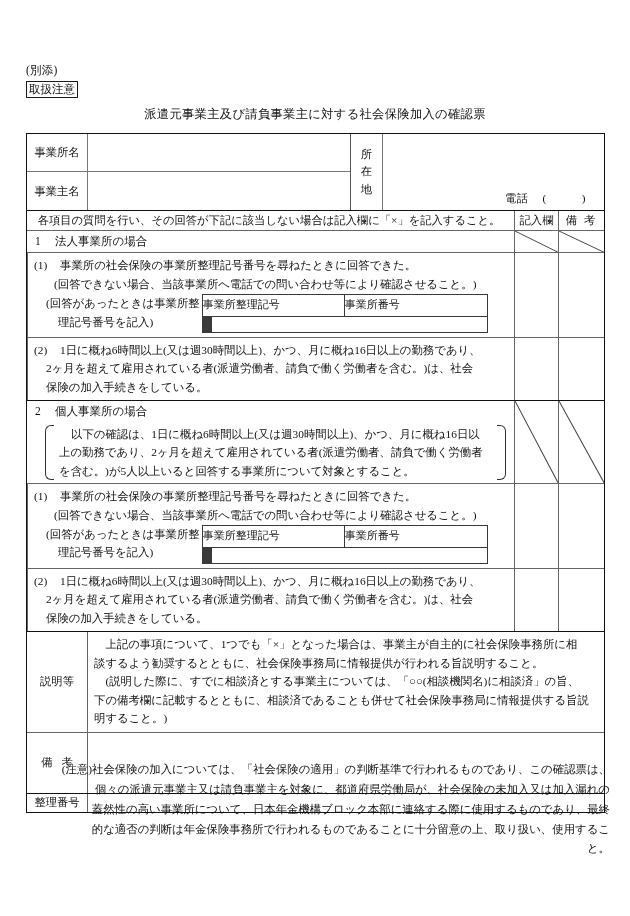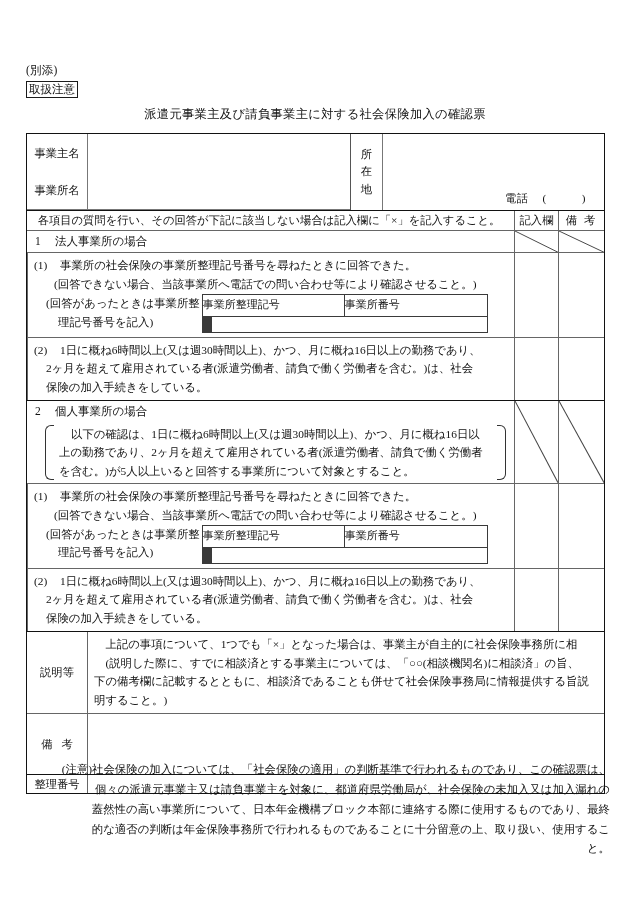--- a/index.html
+++ b/index.html
@@ -303,26 +303,26 @@
   <div class="attach-label">(別添)</div>
 
   <div class="handling-box">取扱注意</div>
 
   <div class="doc-title">派遣元事業主及び請負事業主に対する社会保険加入の確認票</div>
 
   <div class="frame">
 
     <div class="hdr-block">
       <div class="hdr-left">
+        <div class="namerow first">
+          <div class="name-label">事業所名</div>
+          <div class="name-field"></div>
+        </div>
         <div class="namerow">
           <div class="name-label">事業主名</div>
-          <div class="name-field"></div>
-        </div>
-        <div class="namerow first">
-          <div class="name-label">事業所名</div>
           <div class="name-field"></div>
         </div>
       </div>
       <div class="addr-label">
         <span>所</span>
         <span>在</span>
         <span>地</span>
       </div>
       <div class="addr-field">
         <div class="tel-line">
@@ -487,20 +487,21 @@
         </div>
       </div>
       <div class="qans"></div>
       <div class="qnote"></div>
     </div>
 
     <div class="wide-row">
       <div class="wide-label">説明等</div>
       <div class="wide-body">
         <span class="ln">　上記の事項について、1つでも「×」となった場合は、事業主が自主的に社会保険事務所に相</span>
+        <span class="ln">談するよう勧奨するとともに、社会保険事務局に情報提供が行われる旨説明すること。</span>
         <span class="ln">　(説明した際に、すでに相談済とする事業主については、「○○(相談機関名)に相談済」の旨、</span>
         <span class="ln">下の備考欄に記載するとともに、相談済であることも併せて社会保険事務局に情報提供する旨説</span>
         <span class="ln">明すること。)</span>
       </div>
     </div>
 
     <div class="wide-row thin-top">
       <div class="wide-label spaced">備 考</div>
       <div class="wide-body empty"></div>
     </div>

